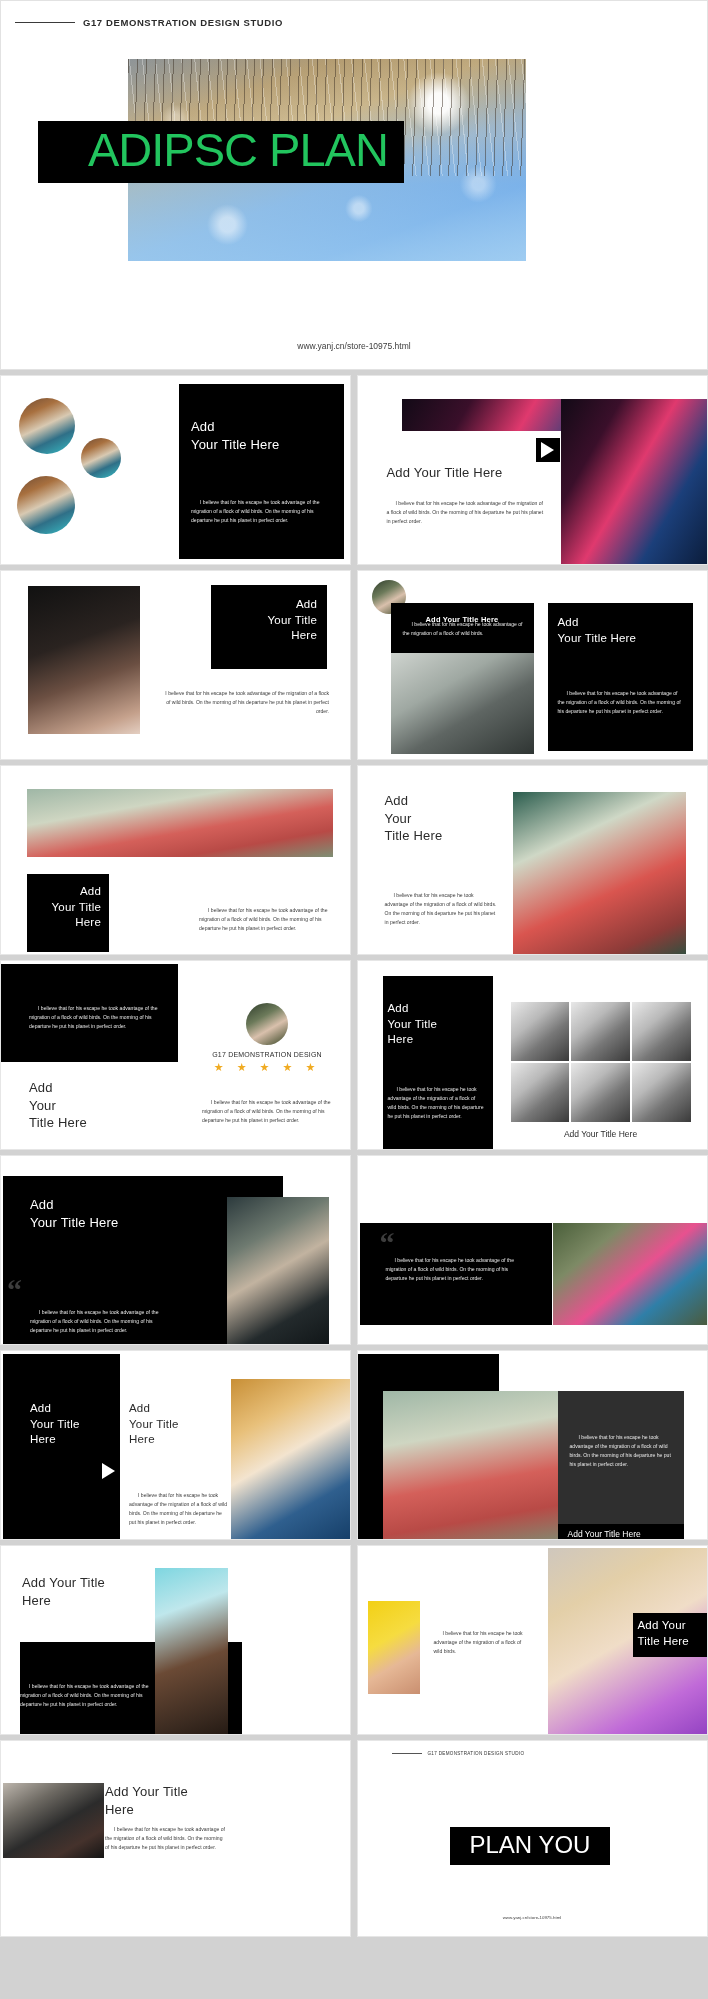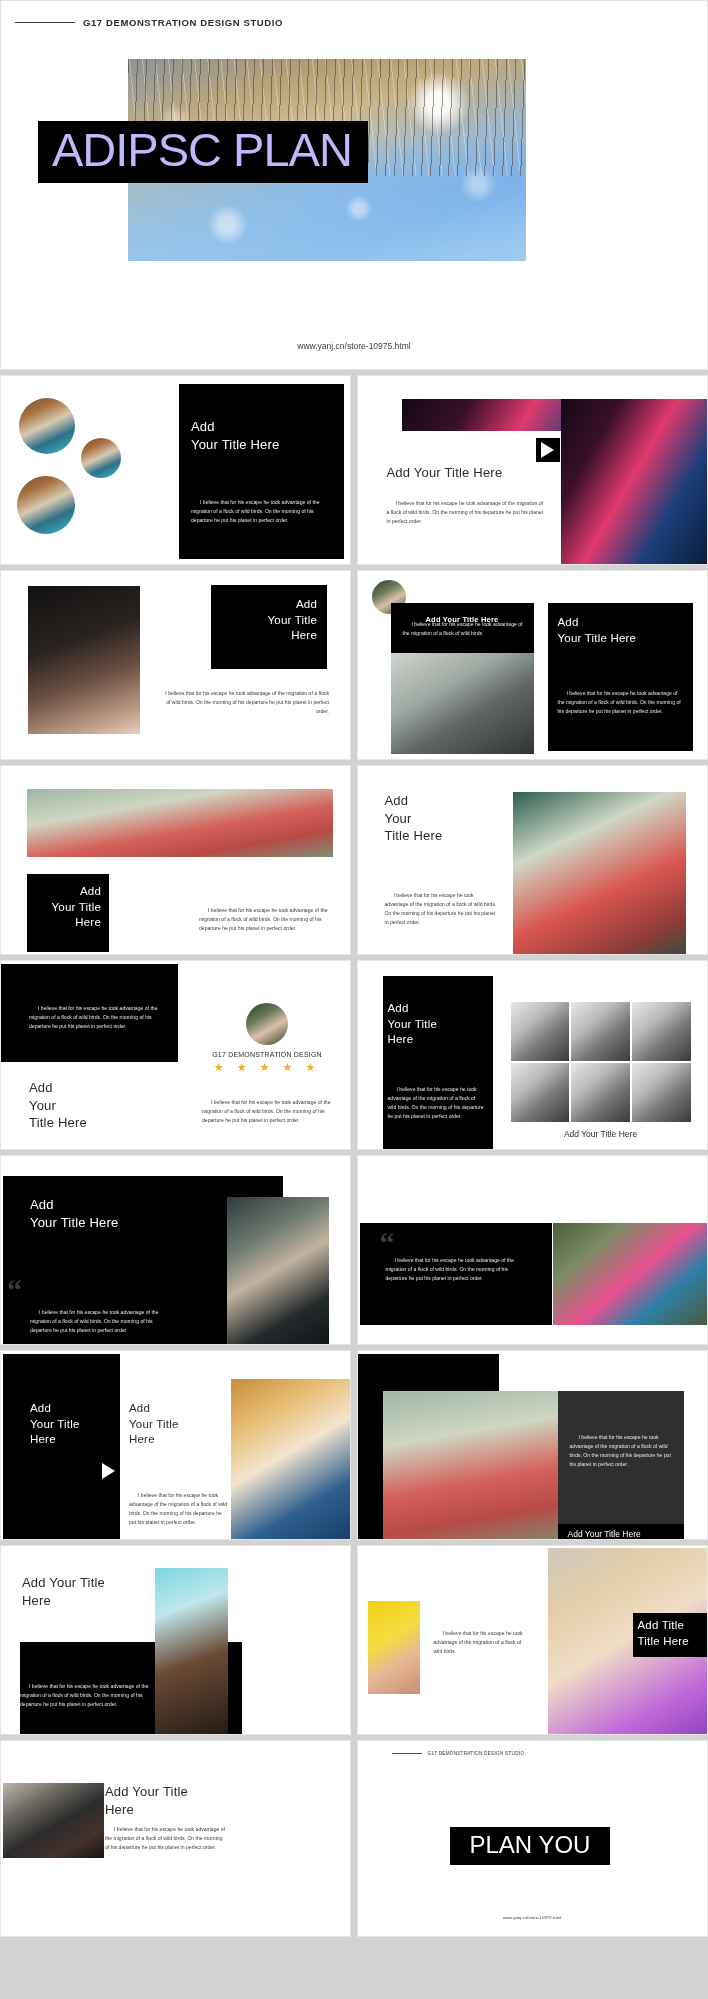--- a/index.html
+++ b/index.html
@@ -56,26 +56,27 @@
       repeating-linear-gradient(84deg, rgba(255,255,255,.35) 0 1px, rgba(255,255,255,0) 1px 13px);
     opacity:.9;
   }
   .cover-title-box {
     position: absolute;
     left: 37px; top: 120px;
     background: #000;
     padding: 5px 16px 9px 14px;
   }
   .cover-title-box .t {
-    color: #c4b5fd;
+    color: #22c55e;
     font-size: 47px;
     line-height: 1.02;
     letter-spacing: -1px;
     font-weight: 400;
     white-space: nowrap;
+    margin-left: 36px;
   }
   .cover-url {
     position: absolute;
     left: 0; right: 0; top: 340px;
     text-align: center;
     font-size: 8.5px;
     color: #3d3d3d;
   }
 
   
@@ -332,21 +333,21 @@
       <div class="ph ph-curly" style="left:154px;top:22px;width:73px;height:170px;"></div>
       <div class="body" style="position:absolute;left:19px;top:136px;width:134px;">I believe that for his escape he took advantage of the migration of a flock of wild birds. On the morning of his departure he put his planet in perfect order.</div>
     </div>
 
     <div class="slide">
       <div class="ph ph-yellow" style="left:10px;top:55px;width:52px;height:93px;"></div>
       <div class="body dark" style="position:absolute;left:76px;top:83px;width:96px;">I believe that for his escape he took advantage of the migration of a flock of wild birds.</div>
       <div class="ph ph-blonde2" style="left:190px;top:2px;width:161px;height:192px;"></div>
       <div class="blk" style="left:275px;top:67px;width:76px;height:44px;"></div>
       <div style="position:absolute;left:280px;top:72px;width:70px;">
-        <div class="ttl sm">Add Title</div>
+        <div class="ttl sm">Add Your</div>
         <div class="ttl sm">Title Here</div>
       </div>
     </div>
 
     <div class="slide tall">
       <div class="ph ph-car" style="left:2px;top:42px;width:101px;height:75px;"></div>
       <div style="position:absolute;left:104px;top:42px;width:140px;">
         <div class="ttl dark">Add Your Title</div>
         <div class="ttl dark">Here</div>
       </div>

